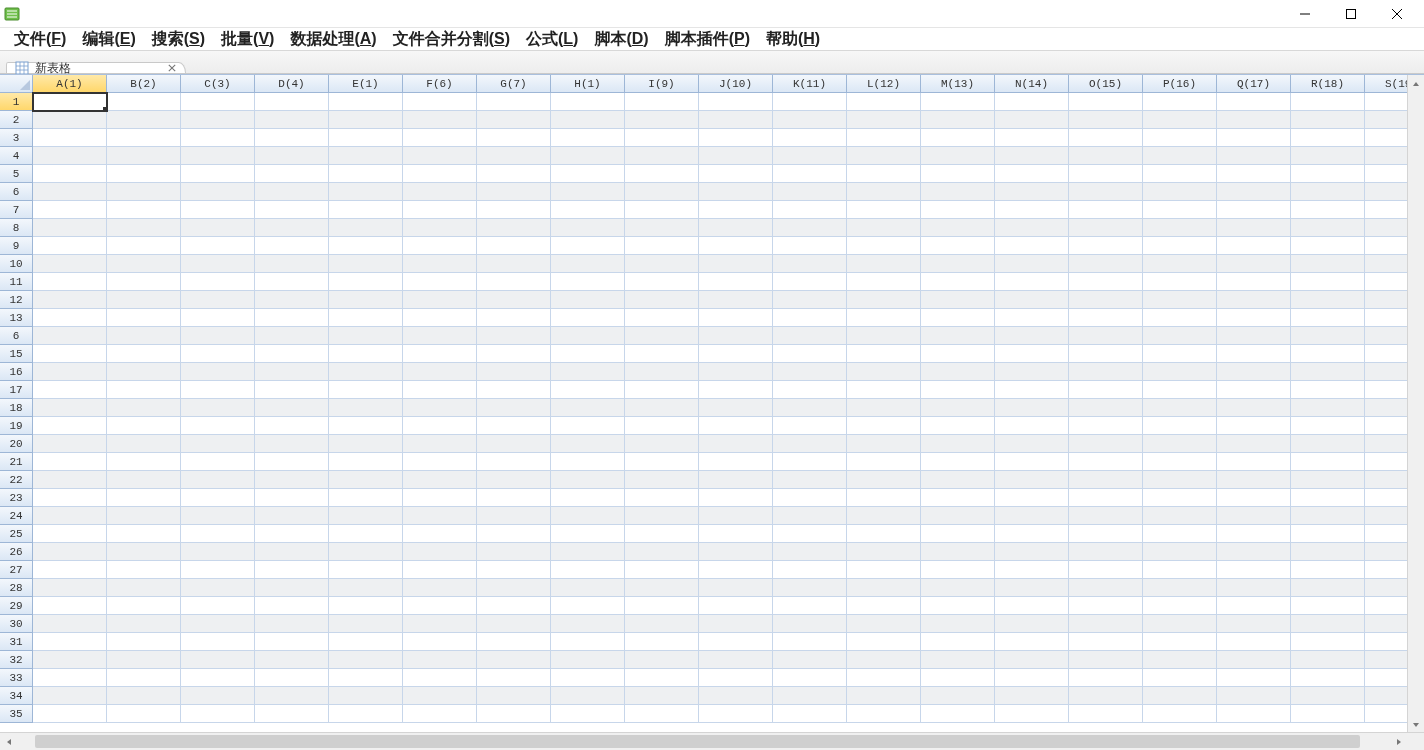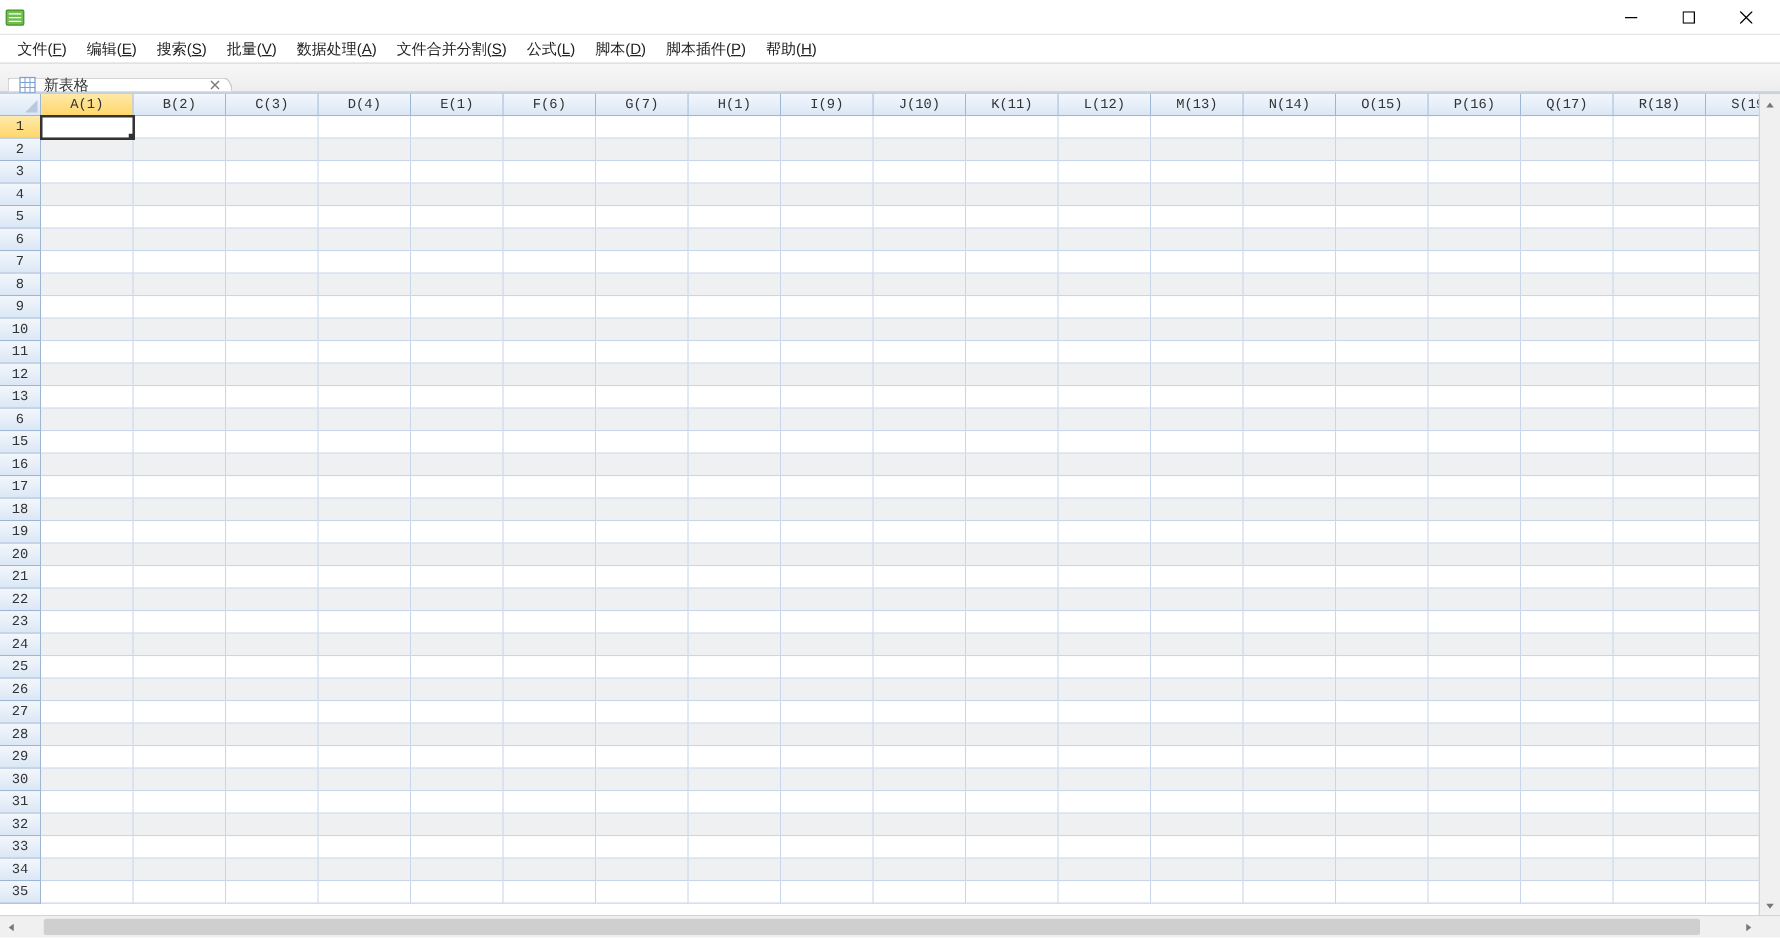--- a/index.html
+++ b/index.html
@@ -40,22 +40,23 @@
   height: 22px;
   display: flex;
   align-items: center;
   padding: 0 6px;
   gap: 0;
   background: #fff;
 }
 .menu-item {
   padding: 2px 8px;
   color: #222;
-  font-size: 12px;
+  font-size: 16px;
   cursor: default;
+  font-weight: bold;
 }
 .menu-item u { text-decoration: underline; }
 .tabbar {
   height: 24px;
   background: linear-gradient(#f7f7f7, #ededed);
   border-top: 1px solid #d8d8d8;
   border-bottom: 1px solid #c9c9c9;
   display: flex;
   align-items: stretch;
 }

